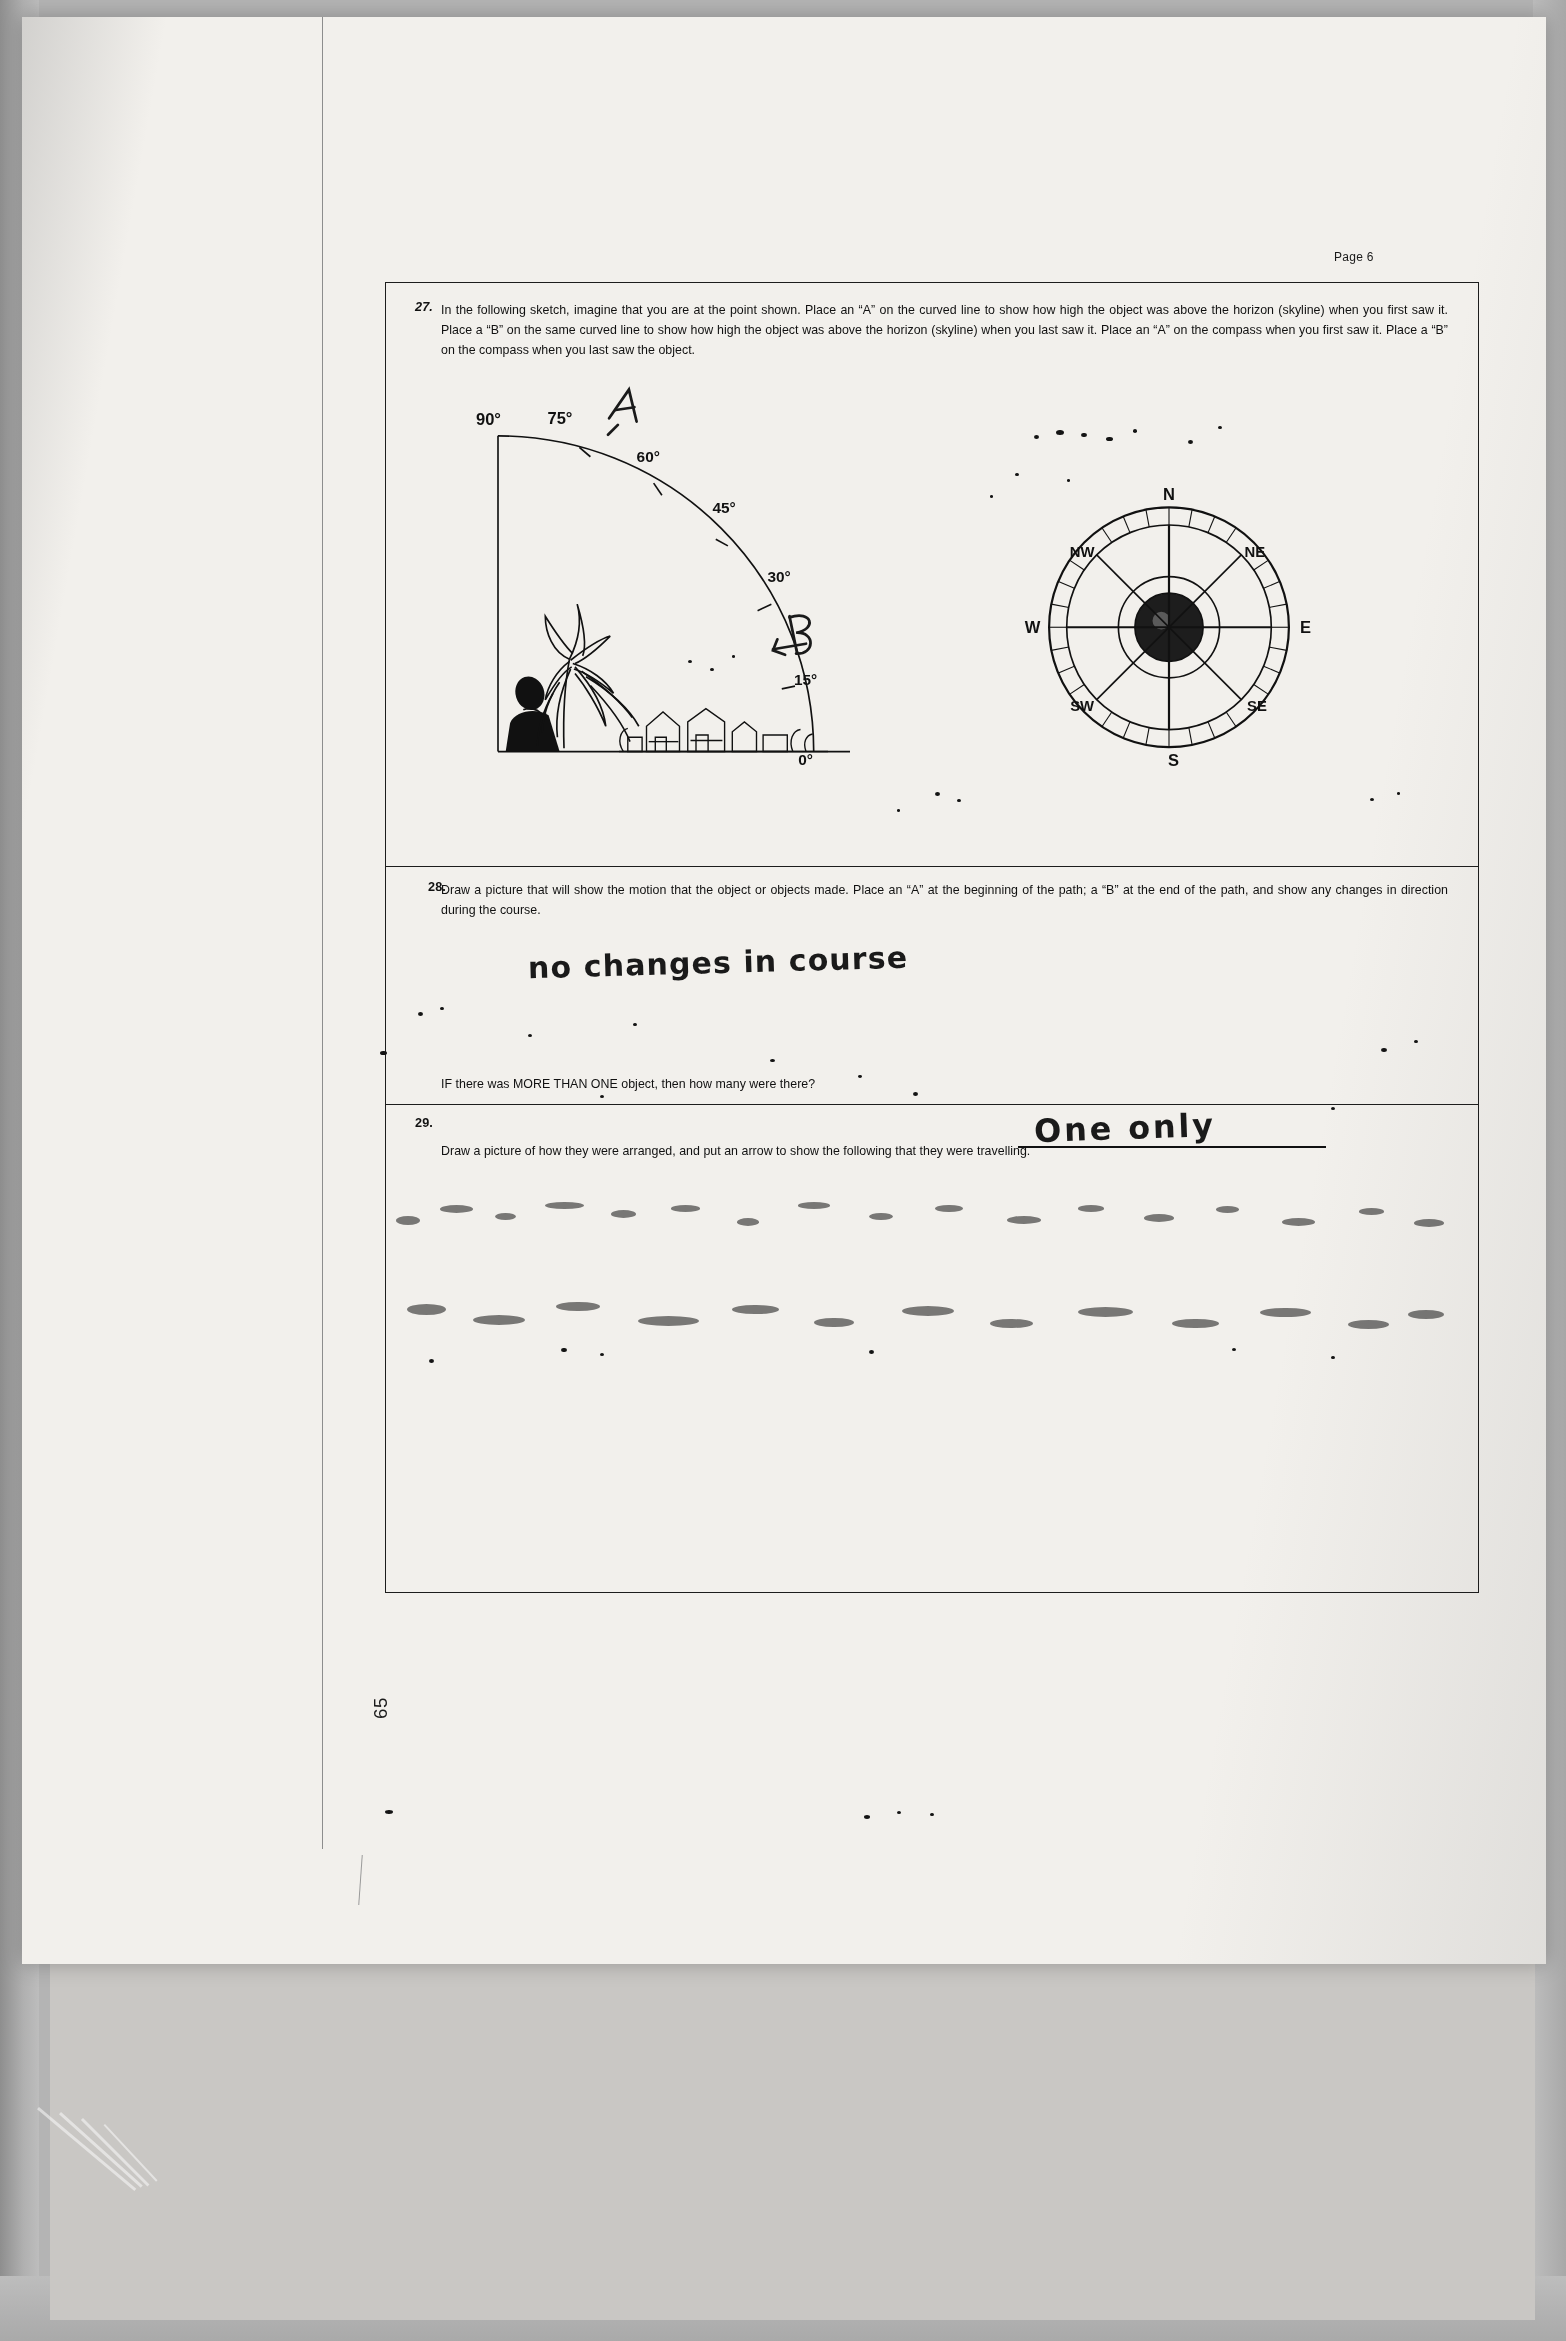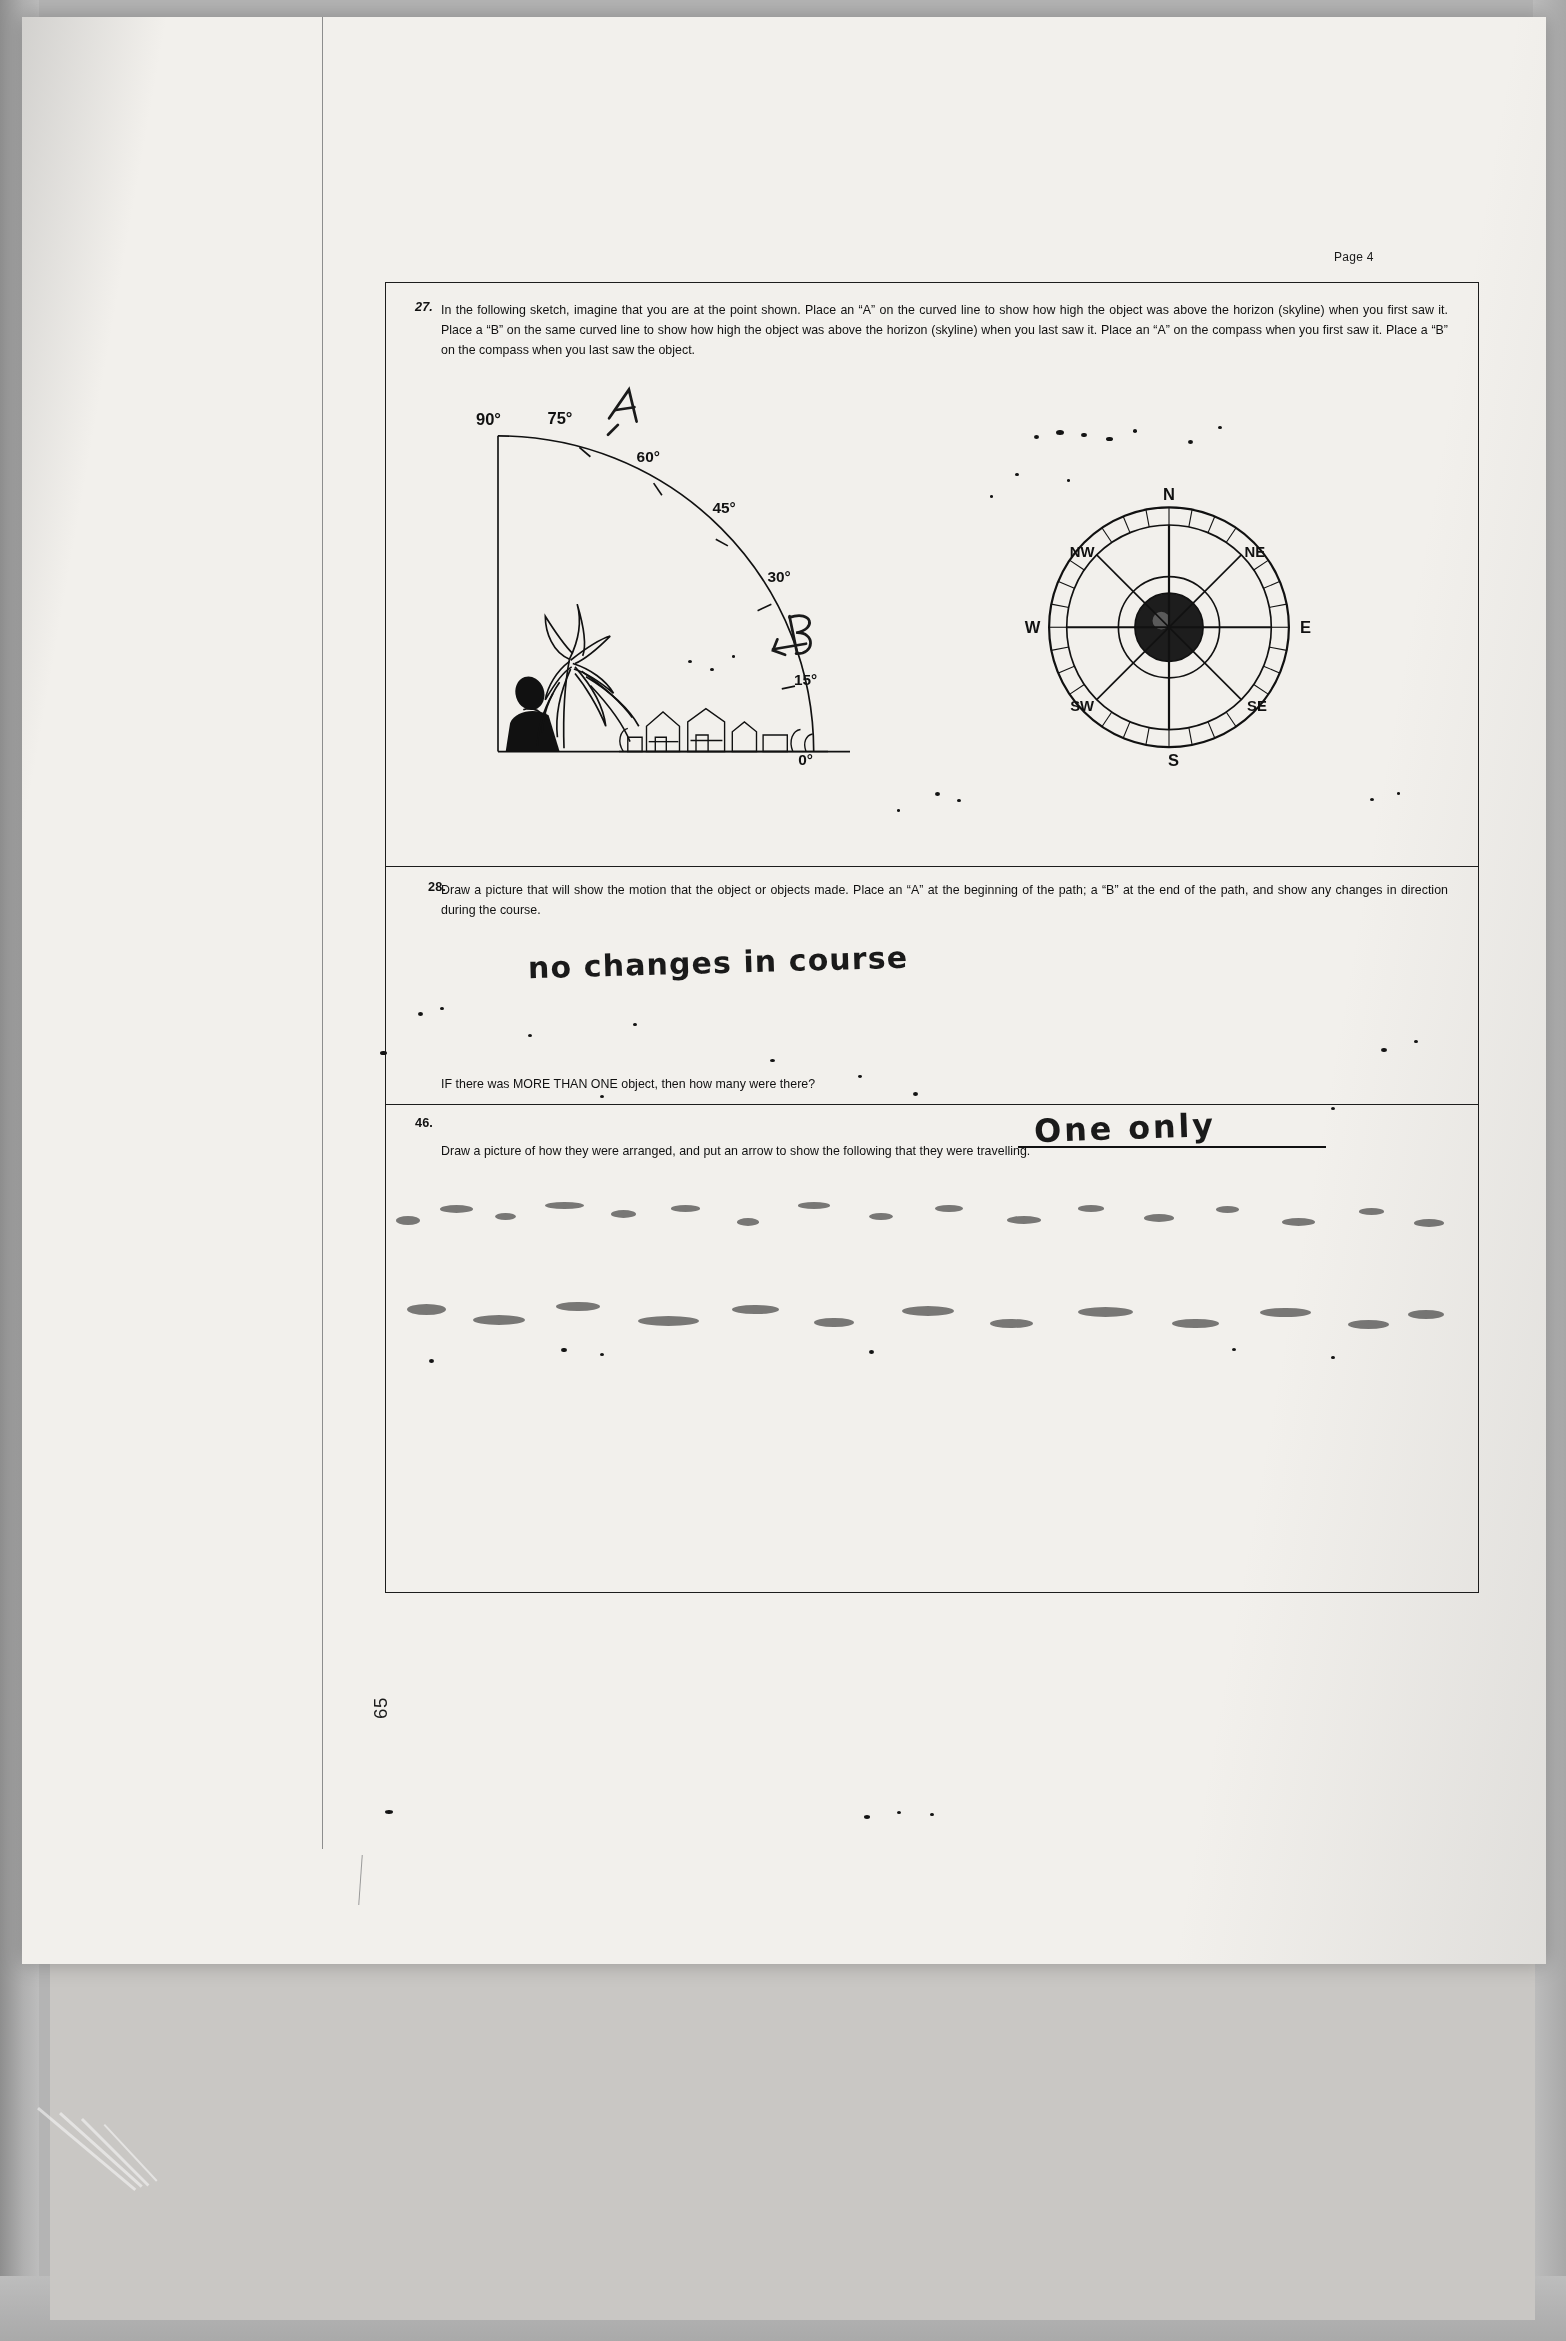--- a/index.html
+++ b/index.html
@@ -219,38 +219,38 @@
   <div class="sheet-gradient"></div>
 
   <div class="fold-line"></div>
   <div class="fold-line2"></div>
 
   <div class="streak" style="left:39px; top:2107px; width:127px; height:3.3px; transform: rotate(40deg);"></div>
   <div class="streak" style="left:61px; top:2112px; width:110px; height:2.8px; transform: rotate(42deg);"></div>
   <div class="streak" style="left:83px; top:2118px; width:94px; height:2.8px; transform: rotate(45deg);"></div>
   <div class="streak" style="left:105px; top:2124px; width:77px; height:2.2px; transform: rotate(47deg);"></div>
 
-  <div class="page-label">Page 4</div>
+  <div class="page-label">Page 6</div>
 
   <div class="form-box">
     <div class="divider d1"></div>
     <div class="divider d2"></div>
 
     <div class="q-block">
       <div class="q-num" style="left:29px; top:16.5px;font-style:italic;">27.</div>
       <div class="q-text" style="left:55px; top:16.5px; width:1007px;">In the following sketch, imagine that you are at the point shown. Place an “A” on the curved line to show how high the object was above the horizon (skyline) when you first saw it. Place a “B” on the same curved line to show how high the object was above the horizon (skyline) when you last saw it. Place an “A” on the compass when you first saw it. Place a “B” on the compass when you last saw the object.</div>
     </div>
 
     <div class="q-block">
       <div class="q-num" style="left:42px; top:597px;">28.</div>
       <div class="q-text" style="left:55px; top:597px; width:1007px;">Draw a picture that will show the motion that the object or objects made. Place an “A” at the beginning of the path; a “B” at the end of the path, and show any changes in direction during the course.</div>
     </div>
 
     <div class="q-block">
-      <div class="q-num" style="left:29px; top:833px;">46.</div>
+      <div class="q-num" style="left:29px; top:833px;">29.</div>
       <div class="q-text" style="left:55px; top:791px; width:550px;">IF there was MORE THAN ONE object, then how many were there?</div>
       <div class="q-text" style="left:55px; top:858px; width:1007px;">Draw a picture of how they were arranged, and put an arrow to show the following that they were travelling.</div>
     </div>
   </div>
 
   <div class="hand hand-28">no changes in course</div>
   <div class="hand hand-29">One  only</div>
 
   <div style="position:absolute; left:1018px; top:1146px; width:308px; height:1.7px; background:#111;"></div>
 

